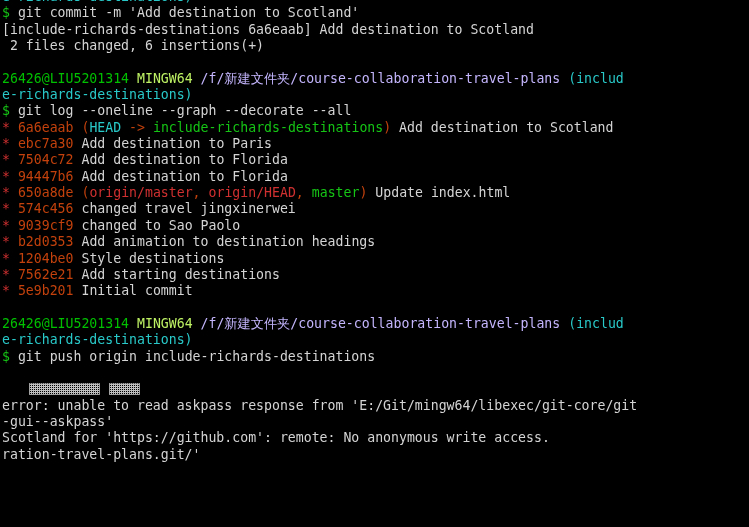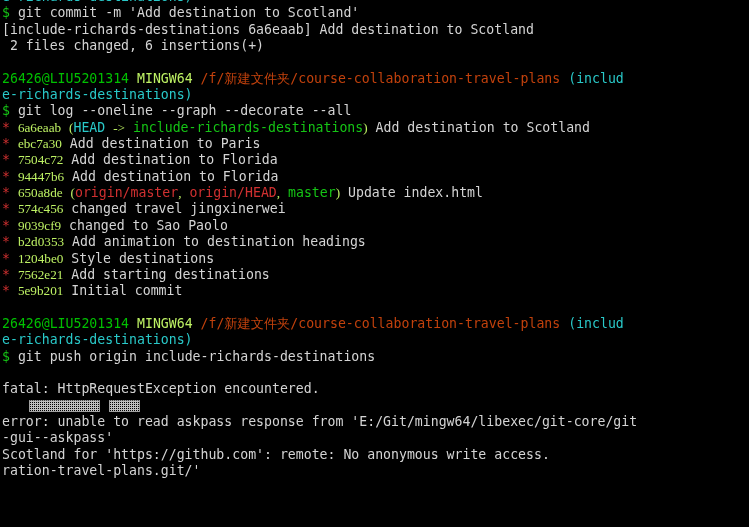--- a/index.html
+++ b/index.html
@@ -37,22 +37,22 @@
   .row {
     height: 16.35px;
     white-space: pre;
     overflow: hidden;
   }
   .row.blank { }
   .c-white   { color: #d4d4d4; }
   .c-green   { color: #00c000; text-align: center; }
   .c-brightgreen { color: #15c415; }
   .c-magenta { color: #bef264; }
-  .c-yellow  { color: #c2410c; }
-  .c-brightyellow { color: #bef264; font-family: Liberation Serif, serif; }
+  .c-yellow  { color: #c4b5fd; }
+  .c-brightyellow { color: #c2410c; }
   .c-brightcyan { color: #29c9c9; }
   .c-brightred { color: #d03030; }
 
   
   .glyph-block {
     display: inline-block;
     vertical-align: -2px;
     height: 12px;
     background-color: #000;
     background-image:
@@ -111,21 +111,20 @@
 
     <div class="row blank">&nbsp;</div>
 
     <div class="row"><span class="c-green">26426@LIU5201314</span><span> </span><span class="c-magenta">MINGW64</span><span> </span><span class="c-yellow">/f/新建文件夹/course-collaboration-travel-plans</span><span> </span><span class="c-brightcyan">(includ</span></div>
     <div class="row"><span class="c-brightcyan">e-richards-destinations)</span></div>
 
     <div class="row"><span class="c-brightgreen">$</span><span> </span><span class="c-white">git push origin include-richards-destinations</span></div>
 
     <div class="row blank">&nbsp;</div>
 
-    <div class="row"><span class="c-white">fatal: HttpRequestException encountered.</span></div>
 
     <div class="row"><span class="gb-lead"></span><span class="glyph-block gb1"></span><span class="gb-gap"></span><span class="glyph-block gb2"></span></div>
 
     <div class="row"><span class="c-white">error: unable to read askpass response from 'E:/Git/mingw64/libexec/git-core/git</span></div>
     <div class="row"><span class="c-white">-gui--askpass'</span></div>
 
     <div class="row"><span class="c-white">Scotland for 'https://github.com': remote: No anonymous write access.</span></div>
 
     <div class="row"><span class="c-white">ration-travel-plans.git/'</span></div>
 

